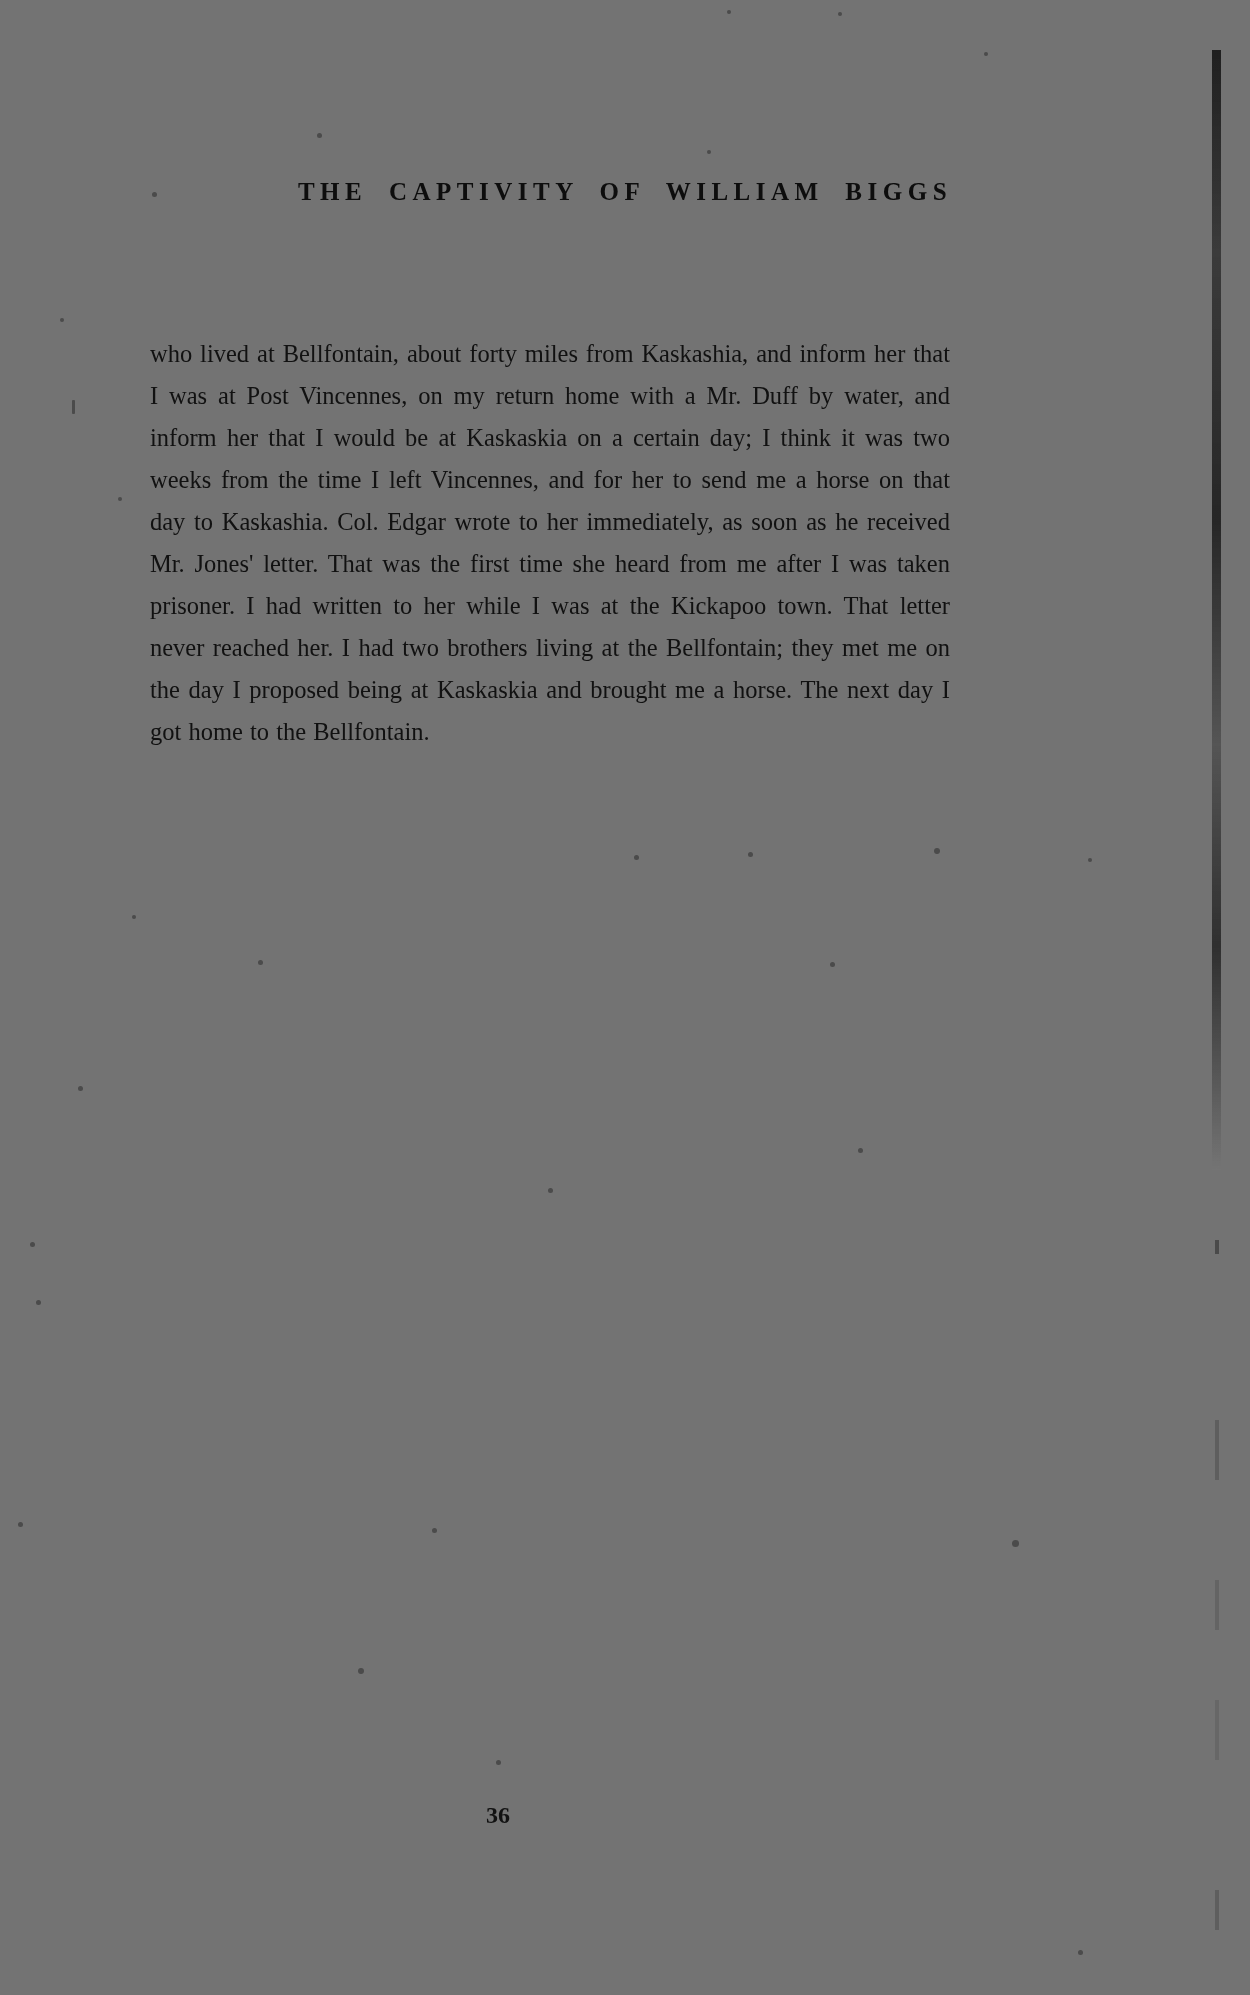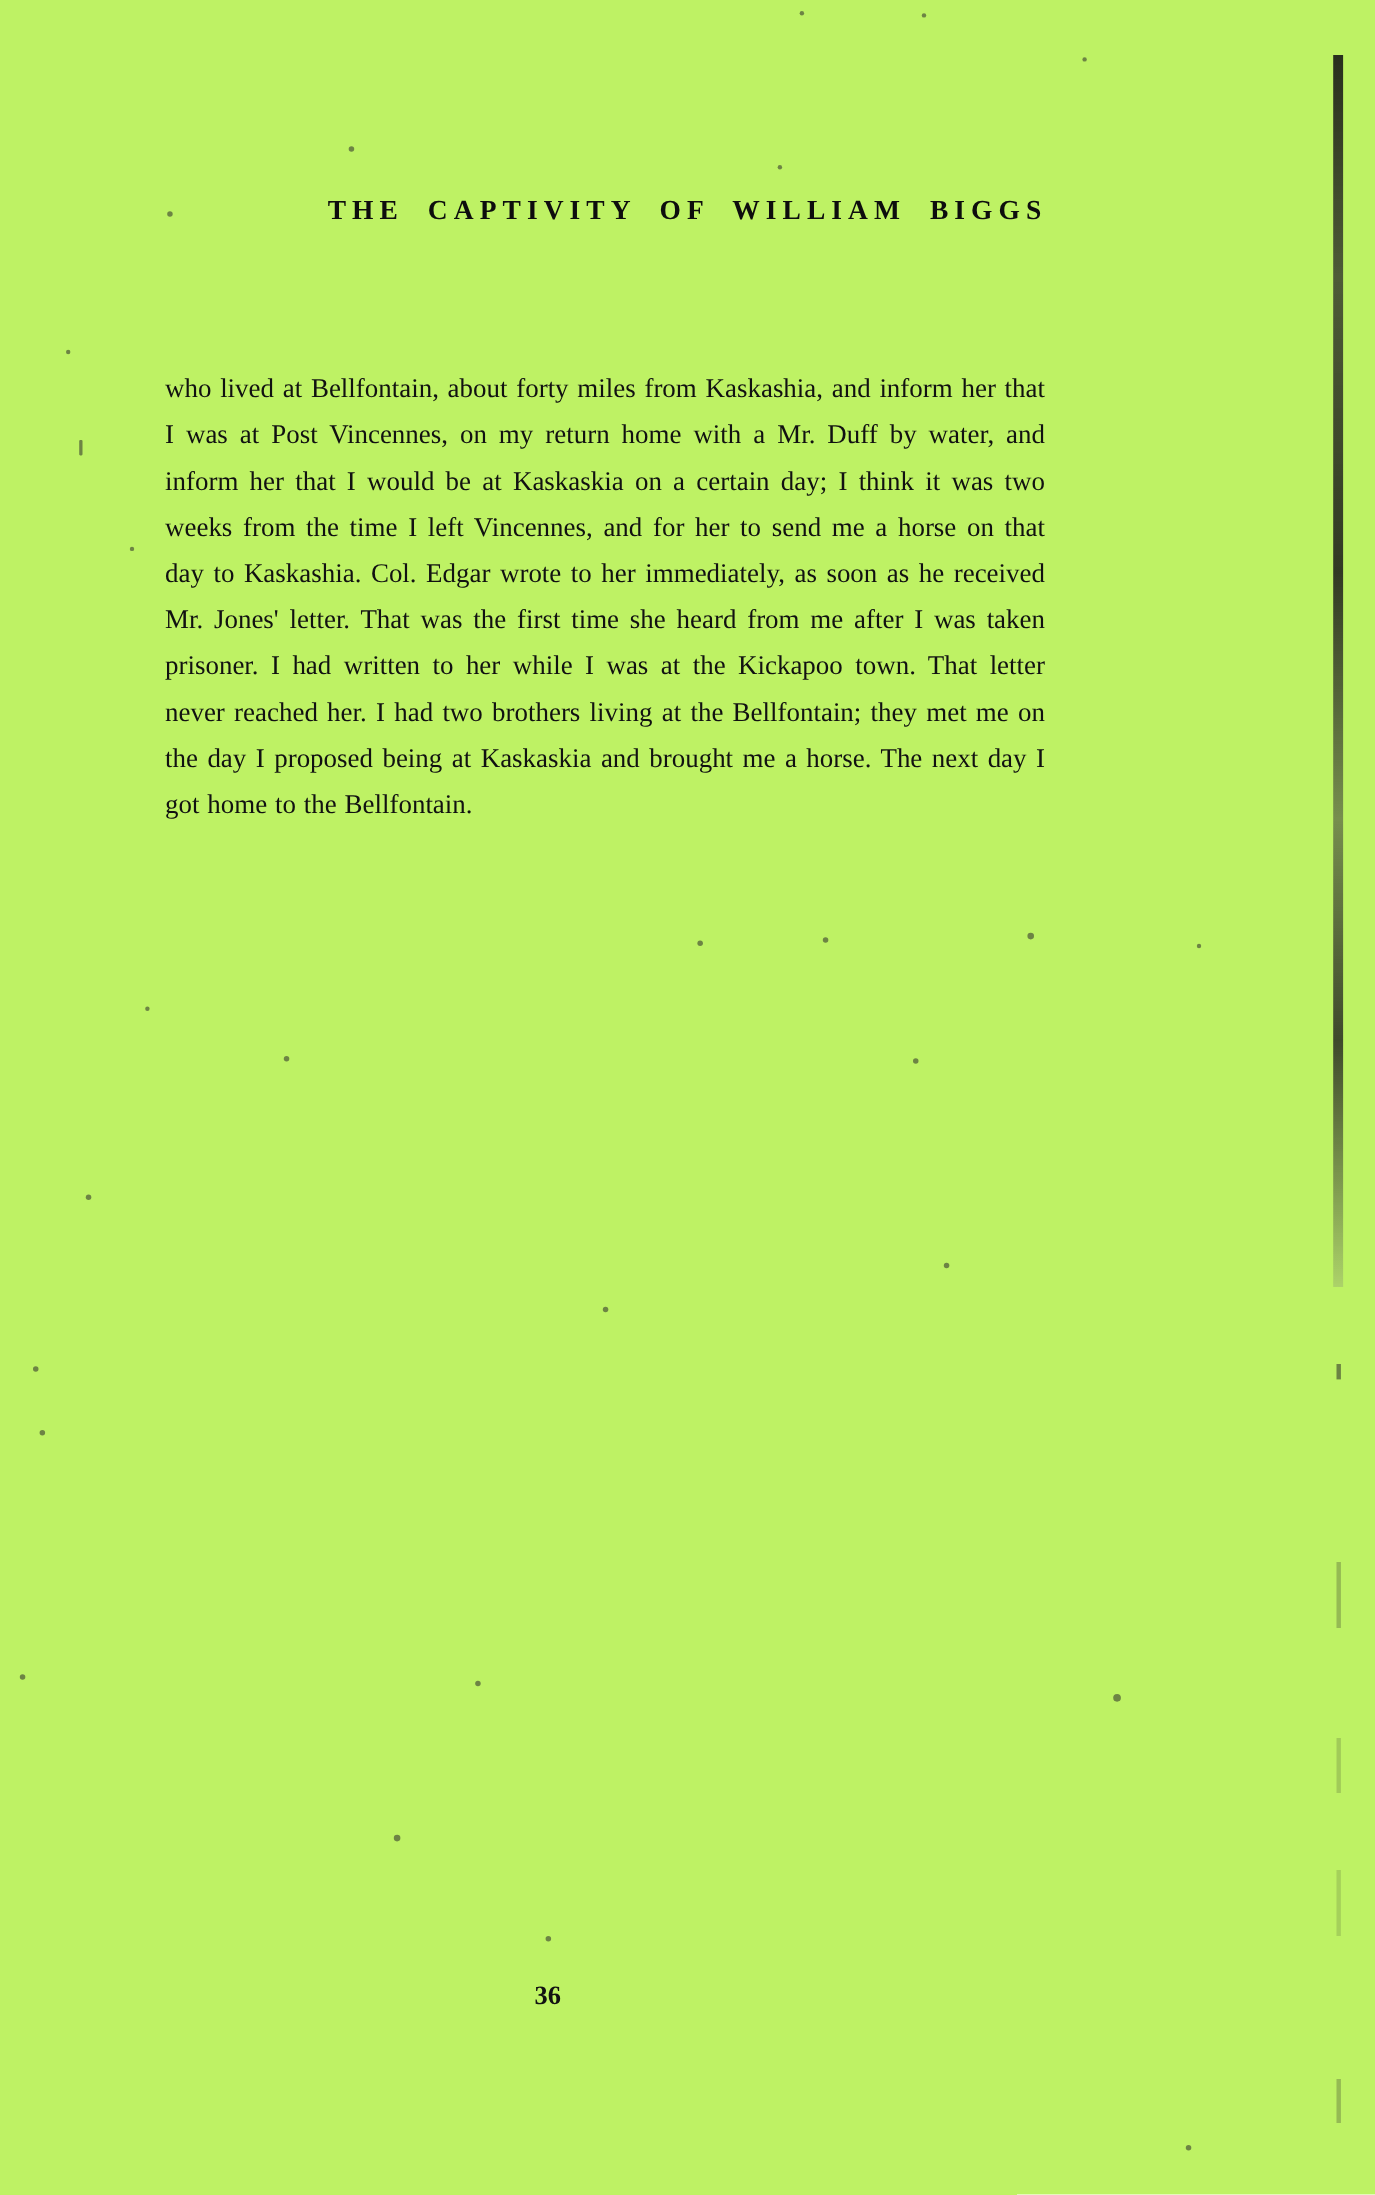--- a/index.html
+++ b/index.html
@@ -13,21 +13,21 @@
     position: relative;
     font-family: "Liberation Serif", serif;
     color: #151515;
     overflow: hidden;
   }
 
   
   .page {
     position: absolute;
     inset: 0;
-    background: #bef264;
+    background: #737373;
     padding-left: 40px;
   }
 
   
   .running-head {
     position: absolute;
     top: 178px;
     left: 0;
     width: 1250px;
     text-align: center;

